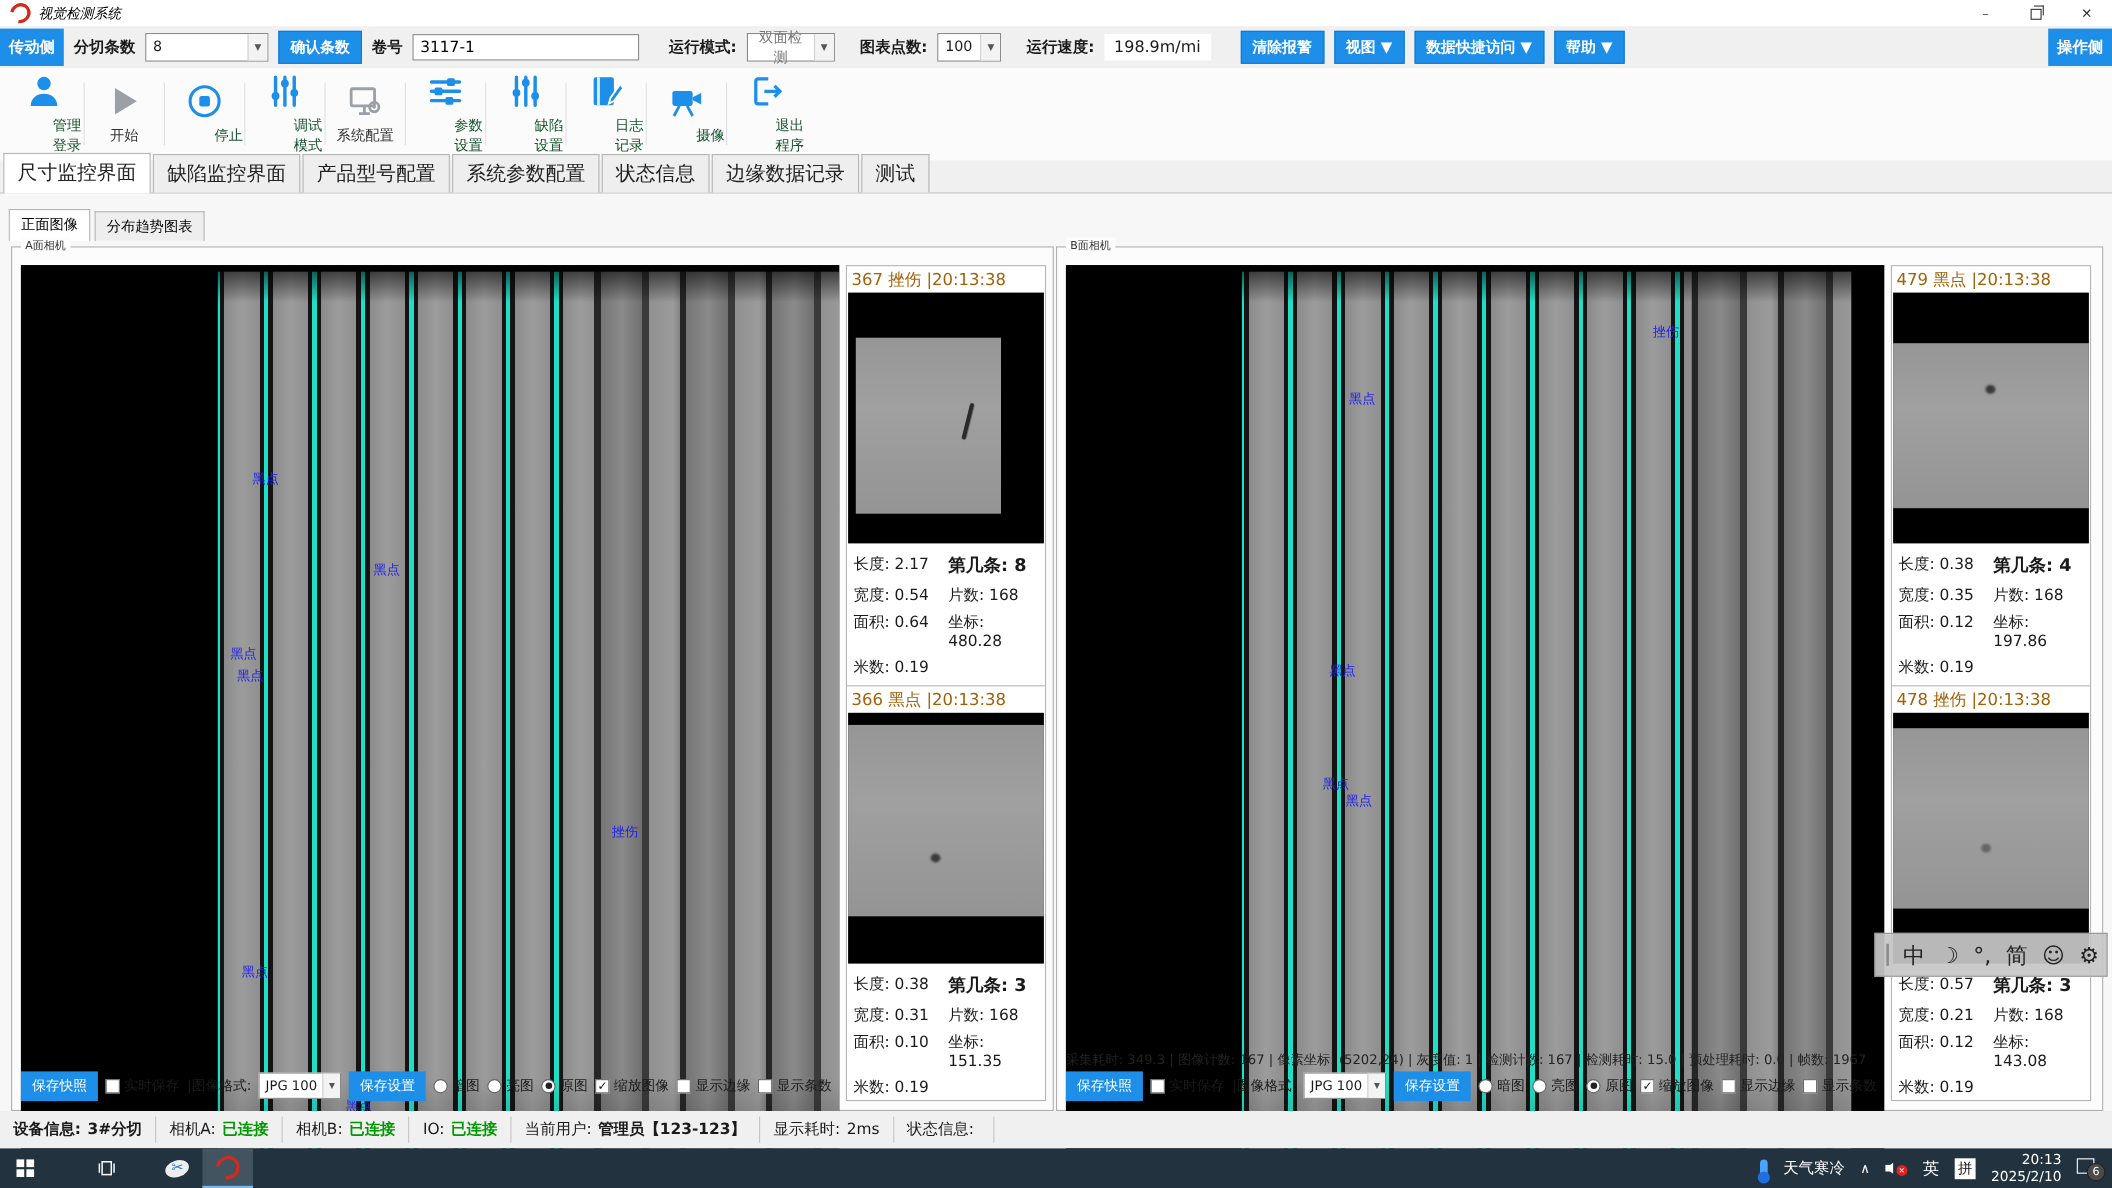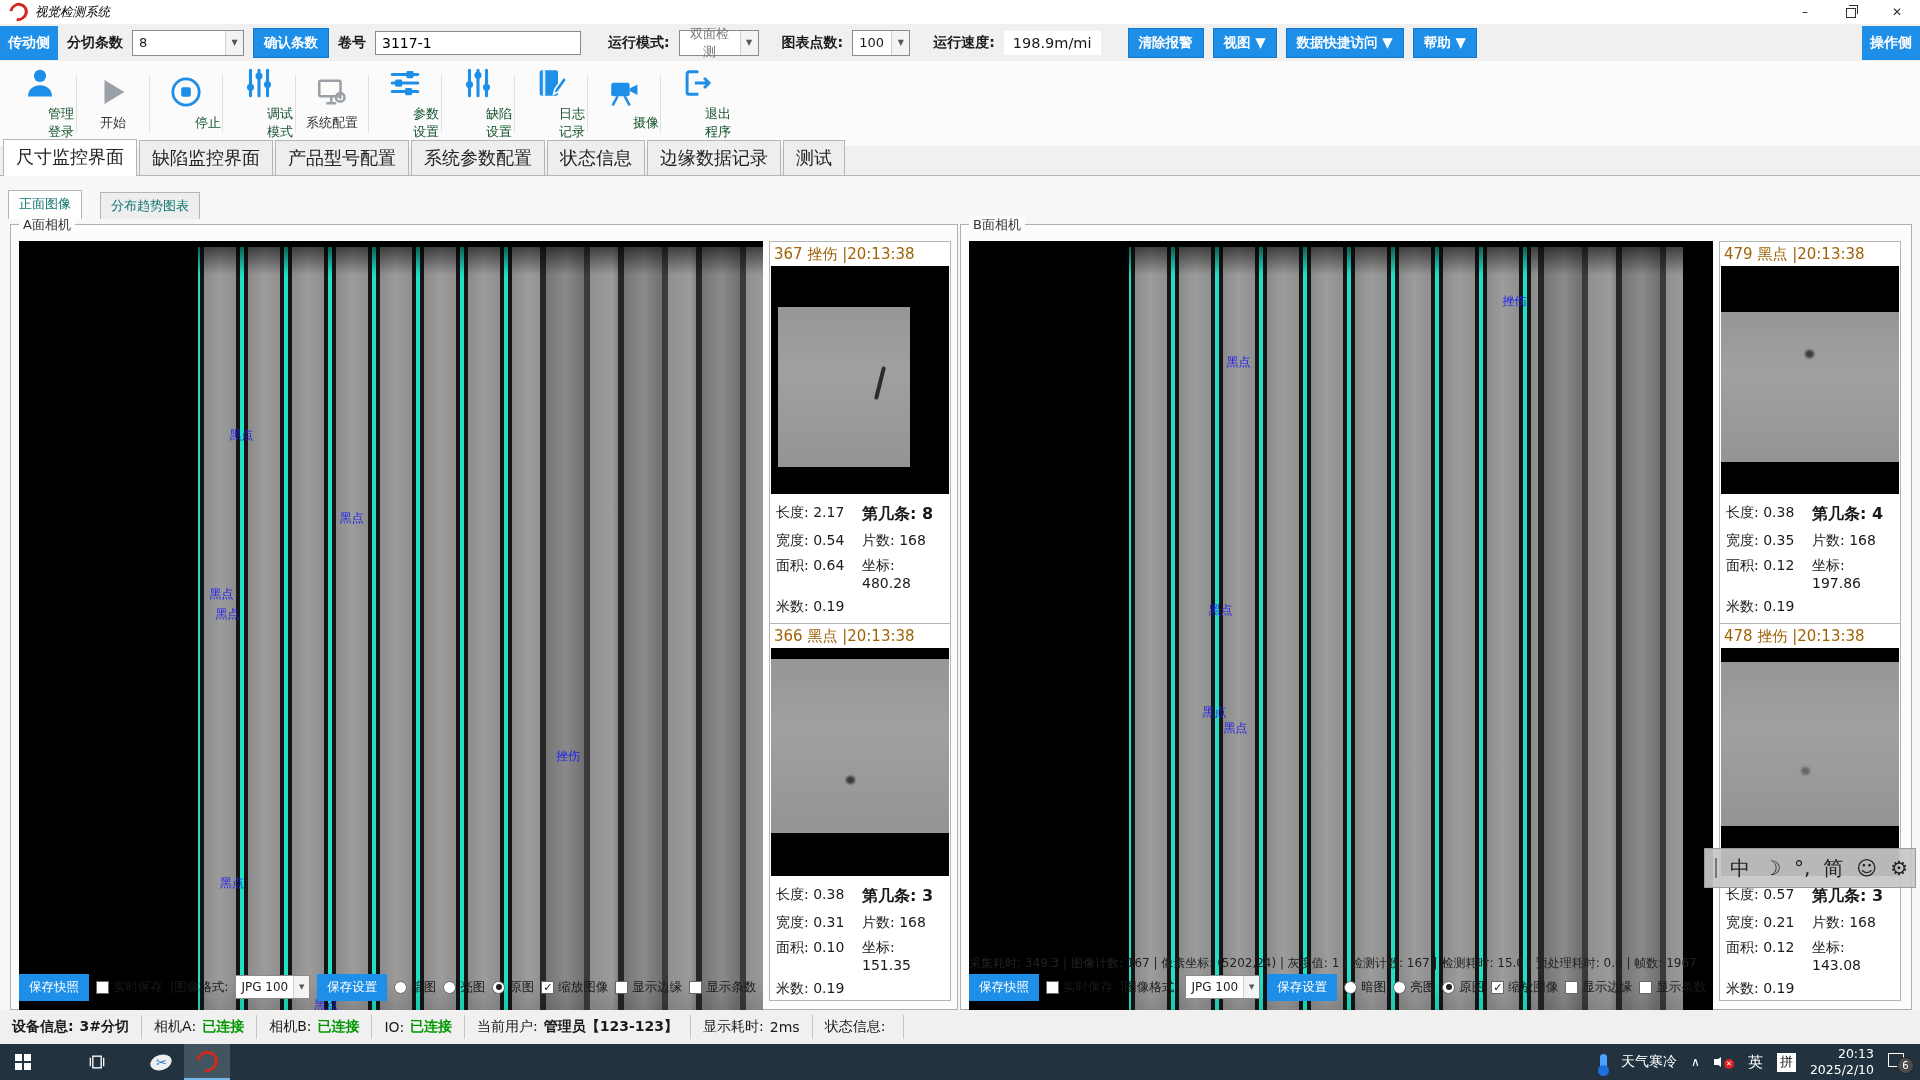--- a/index.html
+++ b/index.html
@@ -40,26 +40,26 @@
   .tone-gray{color:#9aa0a6;}
   .lbl-blue{color:#14532d;margin-left:44px;}
   .lbl-dark{color:#333;}
 
   
   #maintabs{left:0;top:146px;width:1920px;height:30px;background:#f0f0f0;display:flex;align-items:flex-end;padding-left:3px;border-bottom:1px solid #b5b5b5;box-sizing:border-box;}
   .tab{font-size:18px;padding:5px 12px;border:1px solid #b5b5b5;border-bottom:none;background:#eee;margin-right:2px;color:#222;}
   .tab.active{background:#fff;padding-bottom:7px;margin-bottom:-1px;}
   #content-bg{left:0;top:176px;width:1920px;height:834px;background:#f7f7f7;}
   #subtabs{left:8px;top:190px;display:flex;align-items:flex-end;}
-  .subtab{font-size:13px;padding:4px 10px;border:1px solid #b5b5b5;border-bottom:none;background:#eee;margin-right:18px;color:#0f766e;}
+  .subtab{font-size:13px;padding:4px 10px;border:1px solid #b5b5b5;border-bottom:none;background:#eee;margin-right:4px;color:#000000;}
   .subtab.active{background:#fff;padding-bottom:6px;}
 
   
   .groupbox{position:absolute;top:224px;height:784px;border:1px solid #b0b0b0;background:#fcfcfc;}
-  .gb-label{position:absolute;top:-9px;left:8px;background:#fcfcfc;padding:0 4px;font-size:13px;color:#333;}
+  .gb-label{position:absolute;top:-9px;left:8px;background:#fcfcfc;padding:0 4px;font-size:10px;color:#333;}
   .cam-image{position:absolute;left:8px;top:16px;width:744px;height:840px;background:#000;overflow:hidden;}
   .zone{position:absolute;top:6px;bottom:8px;}
   .zone-bounded{background:repeating-linear-gradient(90deg,
       #1fe0c6 0px,#1fe0c6 2px,#141414 2px,#141414 6px,
       #8b8b8b 6px,#9c9c9c 22px,#8f8f8f 38px,#141414 38px,#141414 42px,#1fe0c6 42px,#1fe0c6 44px);}
   .zone-plain{background:repeating-linear-gradient(90deg,
       #262626 0,#262626 6px,#757575 6px,#8a8a8a 26px,#6f6f6f 44px,
       #3a3a3a 44px,#3a3a3a 50px,#909090 50px,#9b9b9b 72px,#848484 78px);}
   .cam-shade{position:absolute;left:0;right:0;top:0;bottom:0;
       background:linear-gradient(180deg,rgba(0,0,0,.7) 0px,rgba(0,0,0,0) 34px,rgba(0,0,0,0) 88%,rgba(0,0,0,.4) 100%);}

